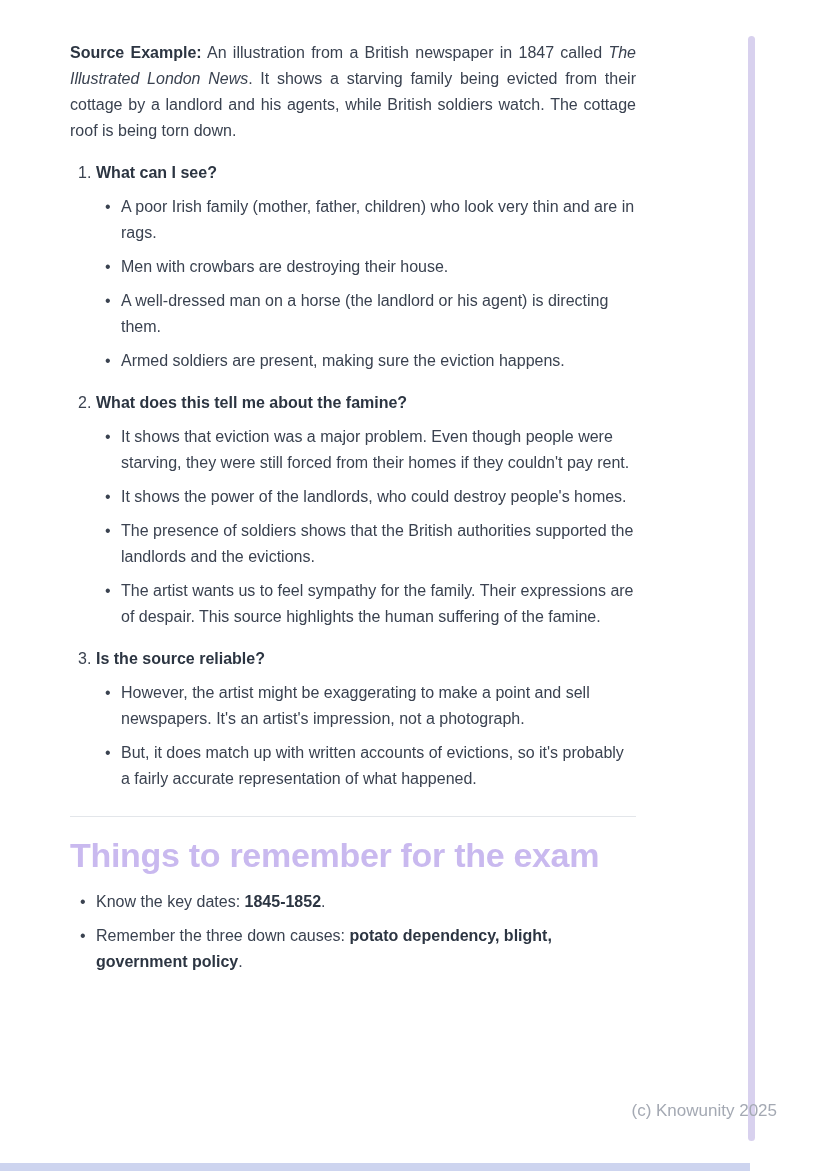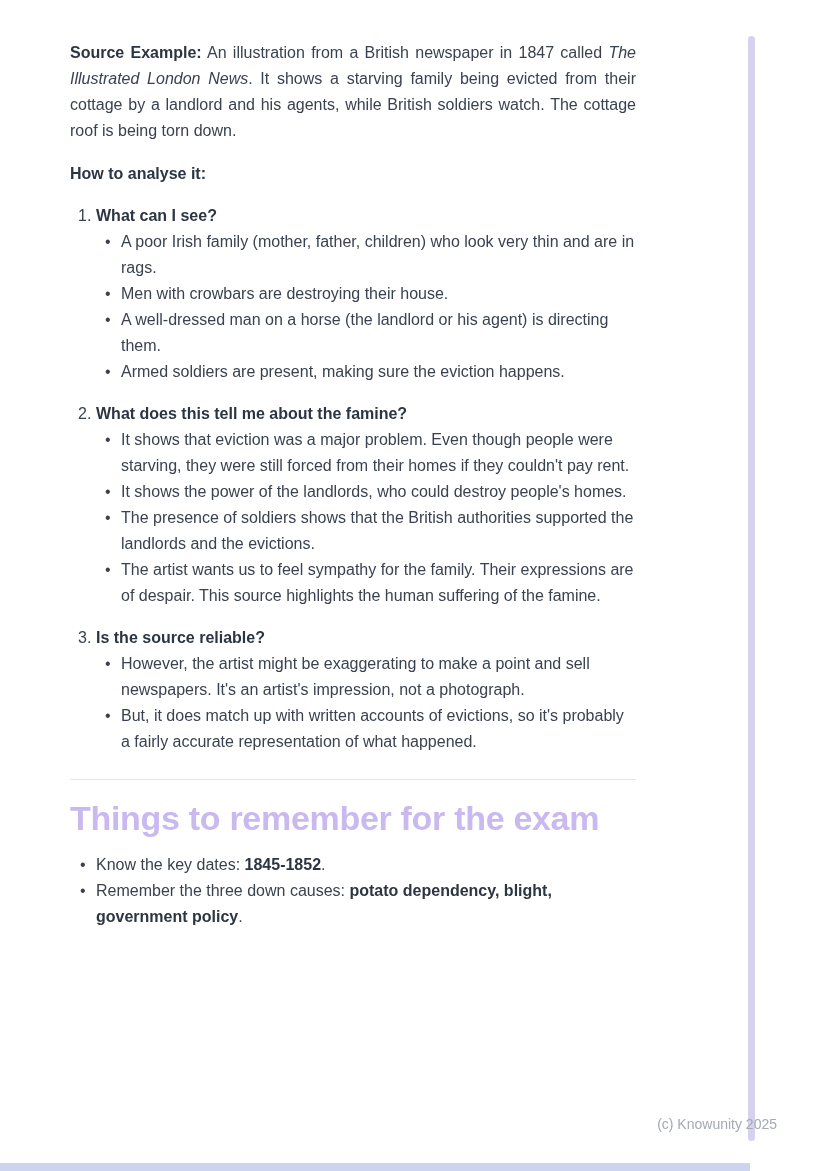--- a/index.html
+++ b/index.html
@@ -26,21 +26,21 @@
 
   .section-head { font-weight:700; color:#2c3542; margin-top:17px; }
 
   .num-list { list-style:none; }
   .num-item { margin-top:16px; }
   .num-head { display:flex; margin-left:8px; }
   .num-label { width:18px; flex:none; }
   .num-title { font-weight:700; color:#2c3542; }
 
   .sub-list { list-style:none; }
-  .bullet { display:flex; }
+  .bullet { display:flex; margin-top:8px; }
   .sub-list .bullet { margin-left:35px; }
   .bullet::before { content:"\2022"; width:16px; flex:none; }
 
   .divider {
     border:none;
     border-top:1px solid #e3e6ea;
     margin-top:24px;
   }
 
   .exam-heading {
@@ -56,41 +56,40 @@
 
   .scrollbar-thumb {
     position:absolute;
     left:748px; top:36px;
     width:7px; height:1105px;
     border-radius:4px;
     background:#d8d1ee;
   }
   .watermark {
     position:absolute;
-    right:51px; bottom:40px;
-    font-size:14px;
+    right:51px; bottom:54px;
+    font-size:17px;
     line-height:13px;
     color:#a4a9b3;
   }
   .page-separator {
     position:absolute;
     left:0; bottom:0;
     width:750px; height:8px;
     background:#cdd4ef;
   }
 </style>
 </head>
 <body>
 
 <div class="page">
   <div class="content">
 
     <p class="para"><strong>Source Example:</strong><span> An illustration from a British newspaper in 1847 called </span><em>The Illustrated London News</em><span>. It shows a starving family being evicted from their cottage by a landlord and his agents, while British soldiers watch. The cottage roof is being torn down.</span></p>
 
-    <p class="section-head">How to analyse it:</p>
 
     <ol class="num-list">
 
       <li class="num-item">
         <div class="num-head">
             <span class="num-label">1.</span>
             <span class="num-title">What can I see?</span>
           </div>
         <ul class="sub-list">
           <li class="bullet">

